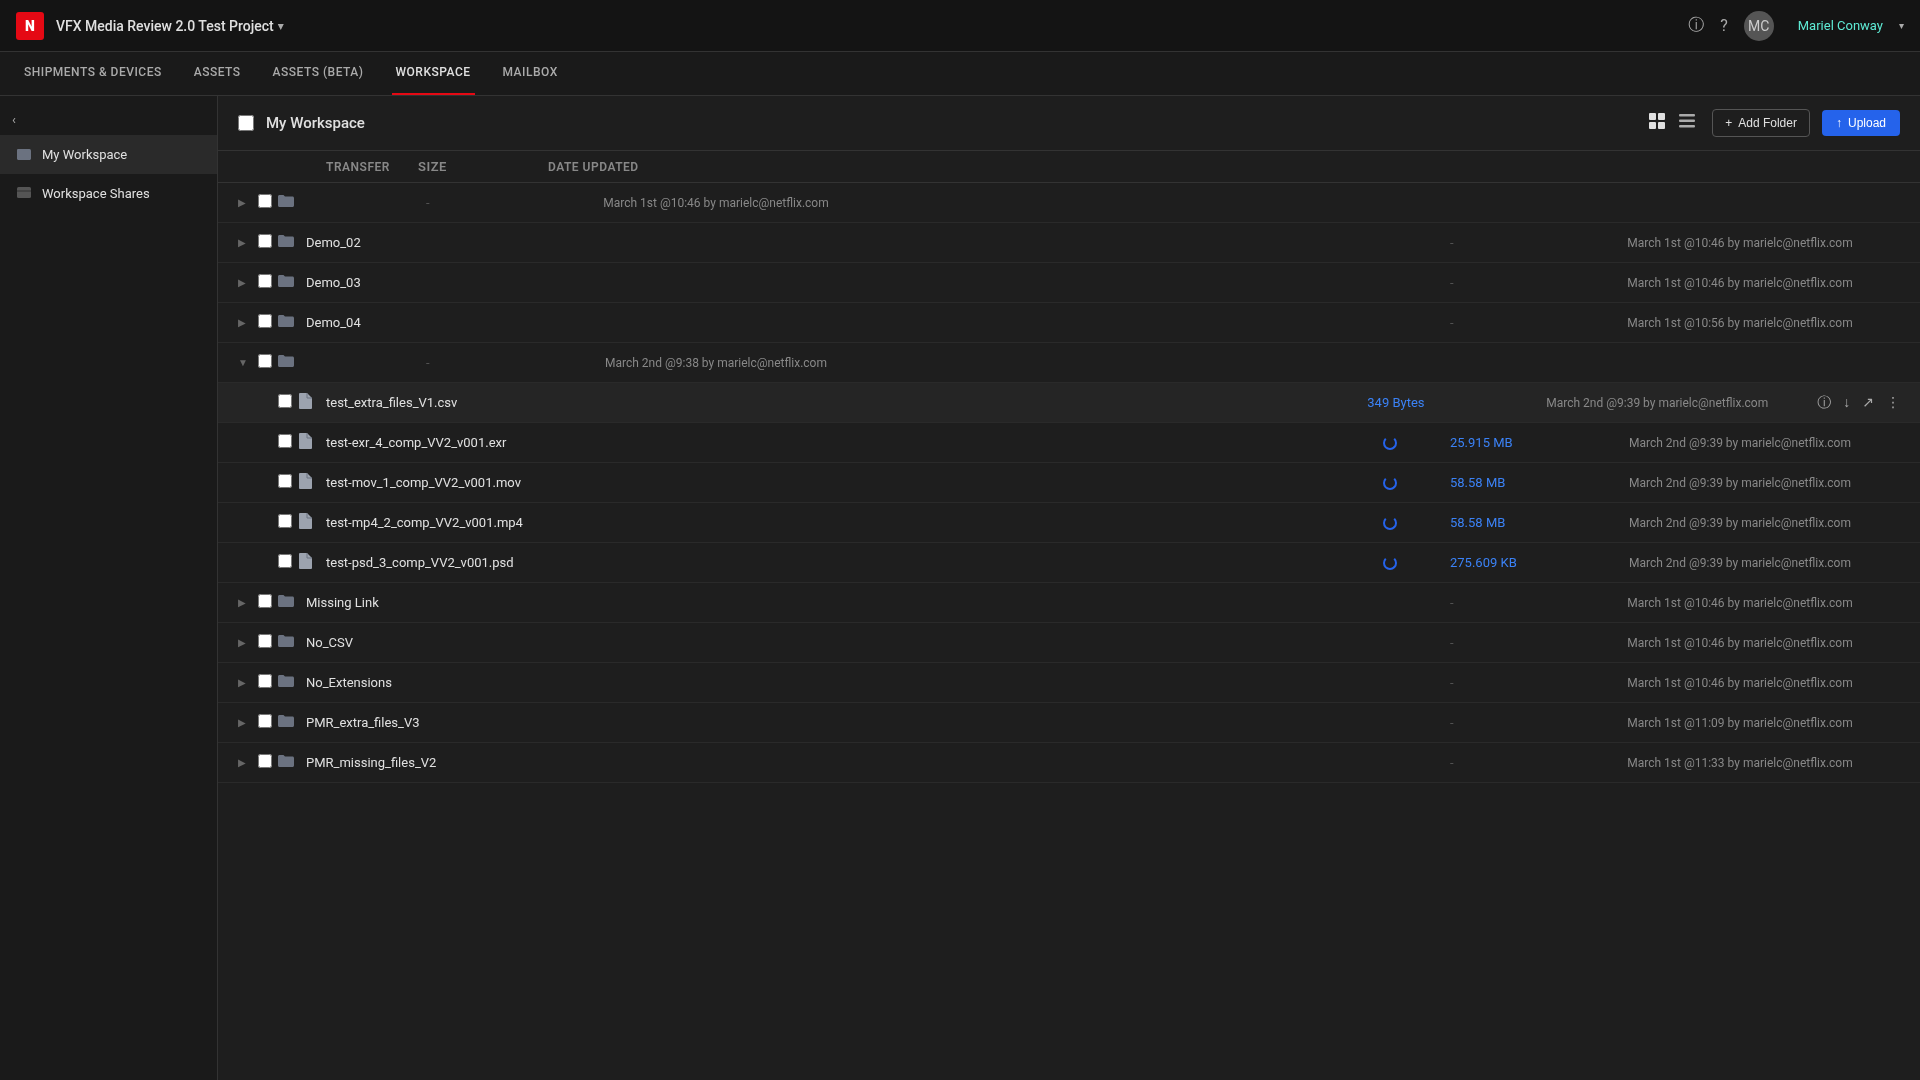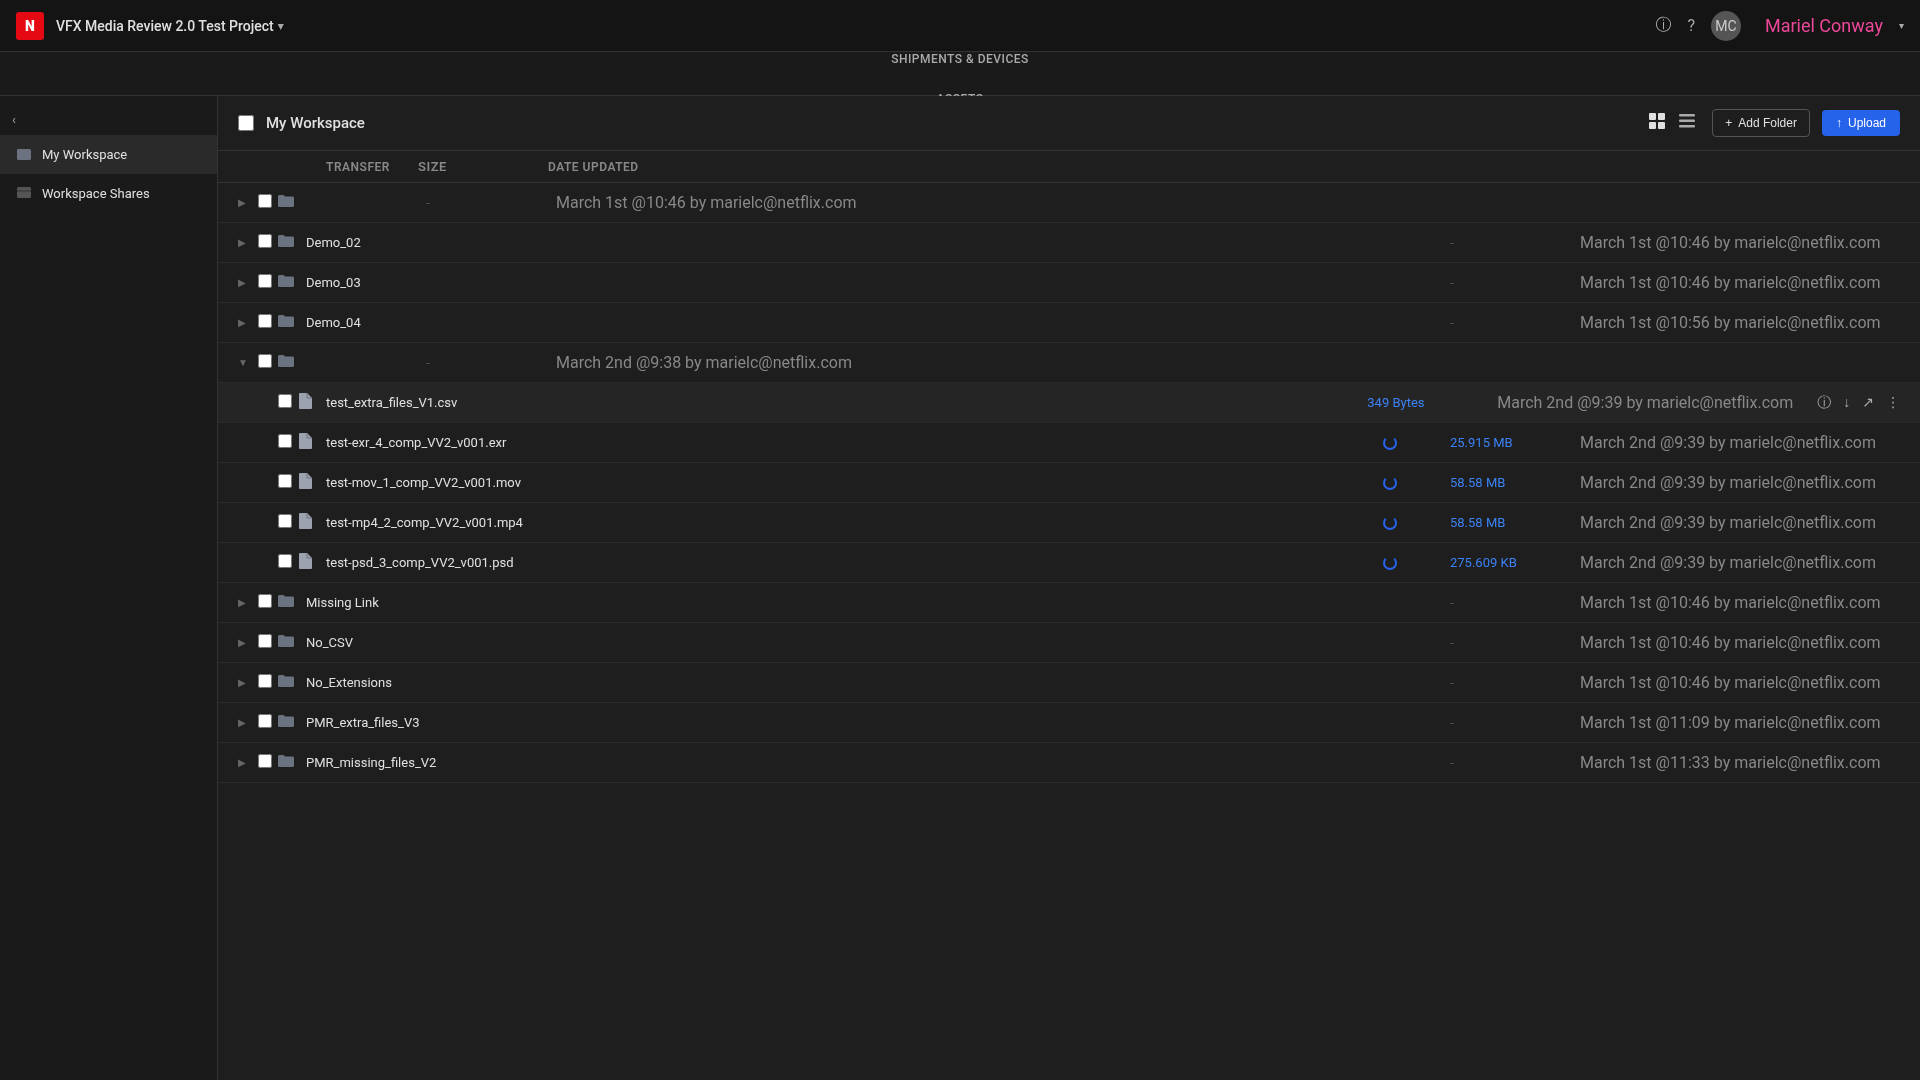--- a/index.html
+++ b/index.html
@@ -7,24 +7,24 @@
 
     
     .topbar { display: flex; align-items: center; background: #141414; height: 52px; padding: 0 16px; border-bottom: 1px solid #333; }
     .netflix-logo { width: 28px; height: 28px; background: #e50914; border-radius: 3px; display: flex; align-items: center; justify-content: center; font-weight: 900; color: white; font-size: 14px; margin-right: 12px; flex-shrink: 0; }
     .project-title { color: #e0e0e0; font-size: 14px; font-weight: 500; }
     .project-arrow { color: #aaa; margin-left: 4px; font-size: 12px; cursor: pointer; }
     .topbar-spacer { flex: 1; }
     .topbar-icons { display: flex; align-items: center; gap: 16px; }
     .topbar-icon { color: #aaa; font-size: 16px; cursor: pointer; }
     .user-avatar { width: 30px; height: 30px; border-radius: 50%; background: #555; display: flex; align-items: center; justify-content: center; font-size: 14px; color: #ccc; }
-    .user-name { color: #ec4899; font-size: 18px; margin-left: 8px; cursor: pointer; }
-
-    
-    .navbar { display: flex; align-items: center; background: #1a1a1a; height: 44px; padding: 0 20px; border-bottom: 1px solid #333; gap: 24px; flex-direction: column; }
+    .user-name { color: #5eead4; font-size: 13px; margin-left: 8px; cursor: pointer; }
+
+    
+    .navbar { display: flex; align-items: flex-end; background: #1a1a1a; height: 44px; padding: 0 20px; border-bottom: 1px solid #333; gap: 24px; }
     .nav-item { color: #aaa; font-size: 12px; font-weight: 500; text-transform: uppercase; letter-spacing: 0.5px; cursor: pointer; padding: 0 4px; height: 44px; display: flex; align-items: center; border-bottom: 2px solid transparent; }
     .nav-item.active { color: #e0e0e0; border-bottom: 2px solid #e50914; }
 
     
     .main-layout { display: flex; height: calc(1080px - 96px); }
 
     
     .sidebar { width: 218px; background: #1a1a1a; border-right: 1px solid #333; flex-shrink: 0; padding-top: 8px; }
     .sidebar-collapse { padding: 8px 12px; cursor: pointer; color: #aaa; }
     .sidebar-item { display: flex; align-items: center; padding: 10px 16px; cursor: pointer; gap: 10px; }
@@ -57,21 +57,21 @@
     .file-list { overflow-y: auto; flex: 1; }
     .file-row { display: flex; align-items: center; padding: 8px 20px; border-bottom: 1px solid #2a2a2a; cursor: pointer; min-height: 40px; }
     .file-row.highlighted { background: #252525; }
 
     .row-expand { width: 20px; color: #666; font-size: 10px; cursor: pointer; flex-shrink: 0; }
     .row-checkbox { width: 20px; flex-shrink: 0; }
     .row-icon { width: 20px; color: #aaa; font-size: 14px; flex-shrink: 0; margin-right: 8px; }
     .row-name { flex: 1; font-size: 13px; color: #e0e0e0; }
     .row-transfer { width: 120px; display: flex; justify-content: center; align-items: center; }
     .row-size { width: 130px; font-size: 13px; color: #3b82f6; }
-    .row-date { width: 320px; font-size: 16px; color: #888; }
+    .row-date { width: 320px; font-size: 12px; color: #888; text-align: center; }
     .row-actions { display: flex; gap: 12px; color: #aaa; font-size: 14px; }
     .row-action-btn { cursor: pointer; }
 
     .folder-icon { color: #6b7280; }
     .file-icon { color: #9ca3af; }
 
     .dash { color: #555; }
 
     .spinner { display: inline-block; width: 14px; height: 14px; border: 2px solid #2563eb; border-top-color: transparent; border-radius: 50%; animation: spin 0.8s linear infinite; }
     @keyframes spin { to { transform: rotate(360deg); } }

